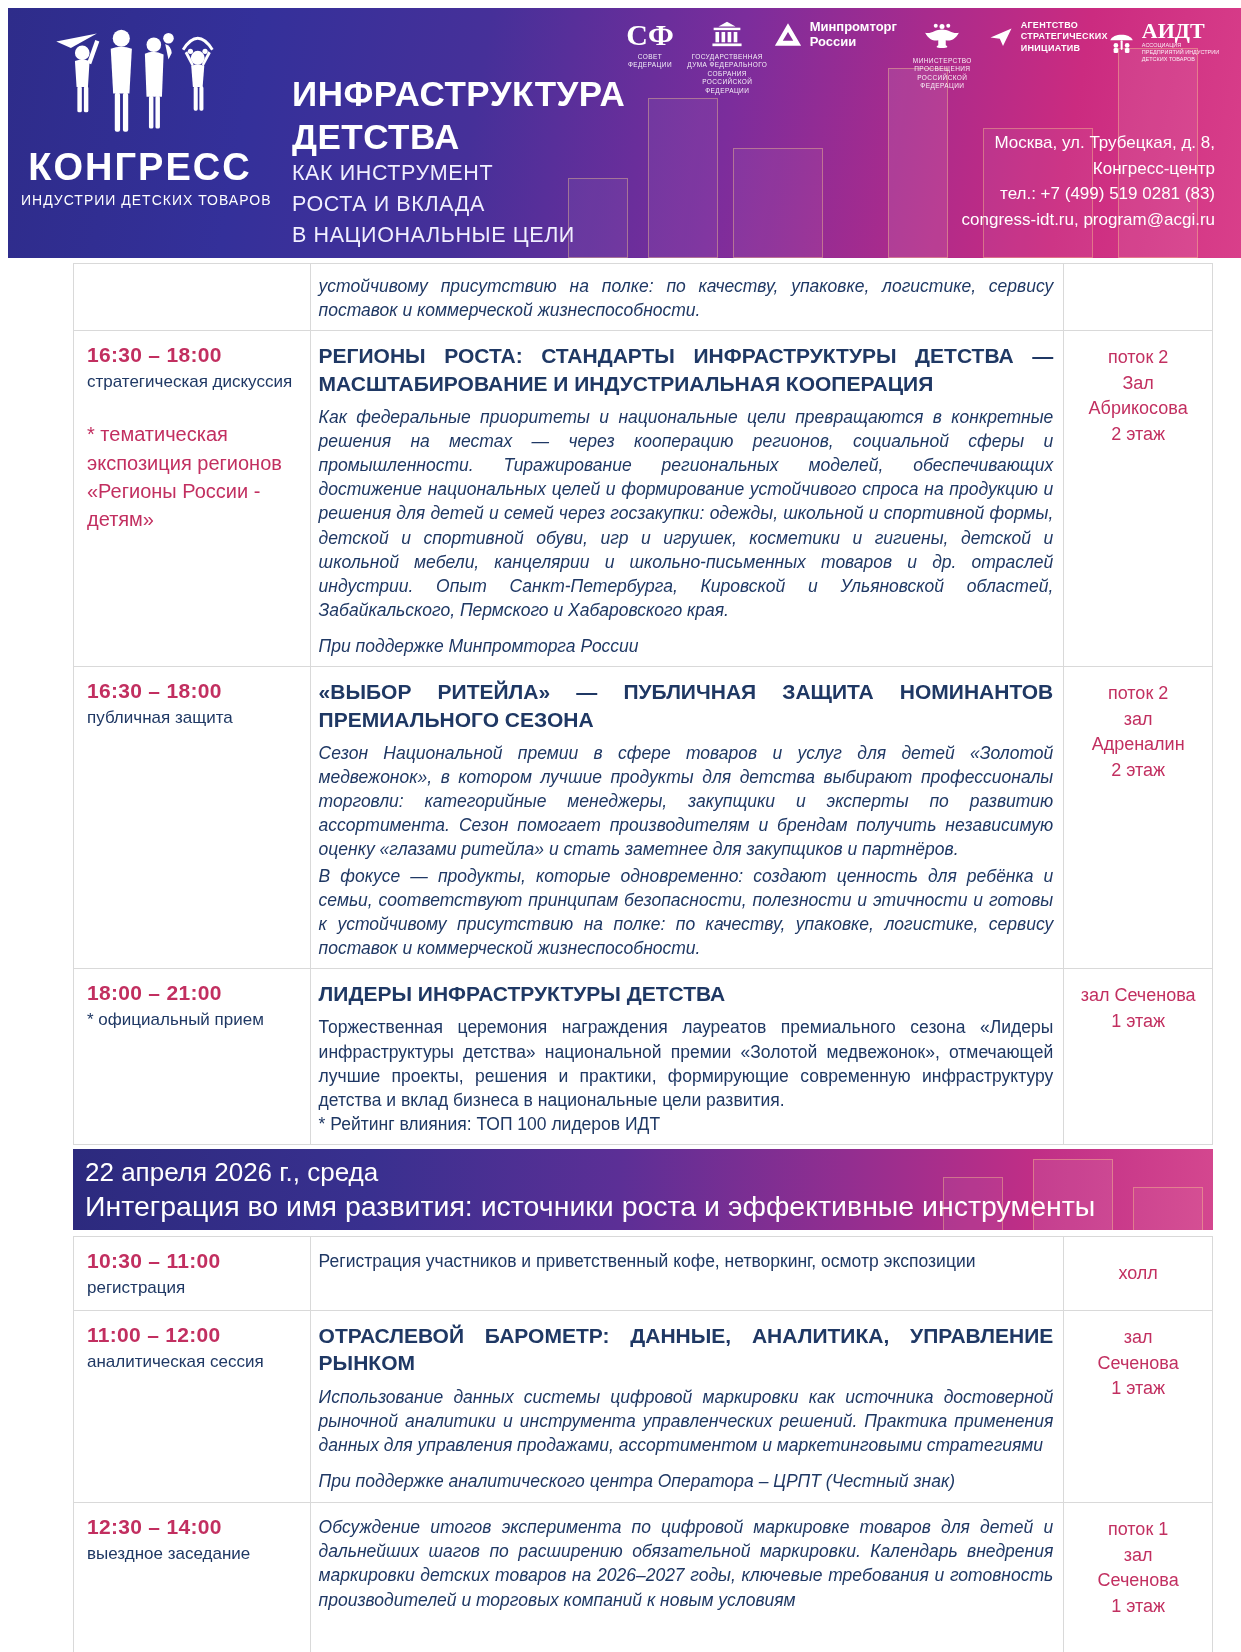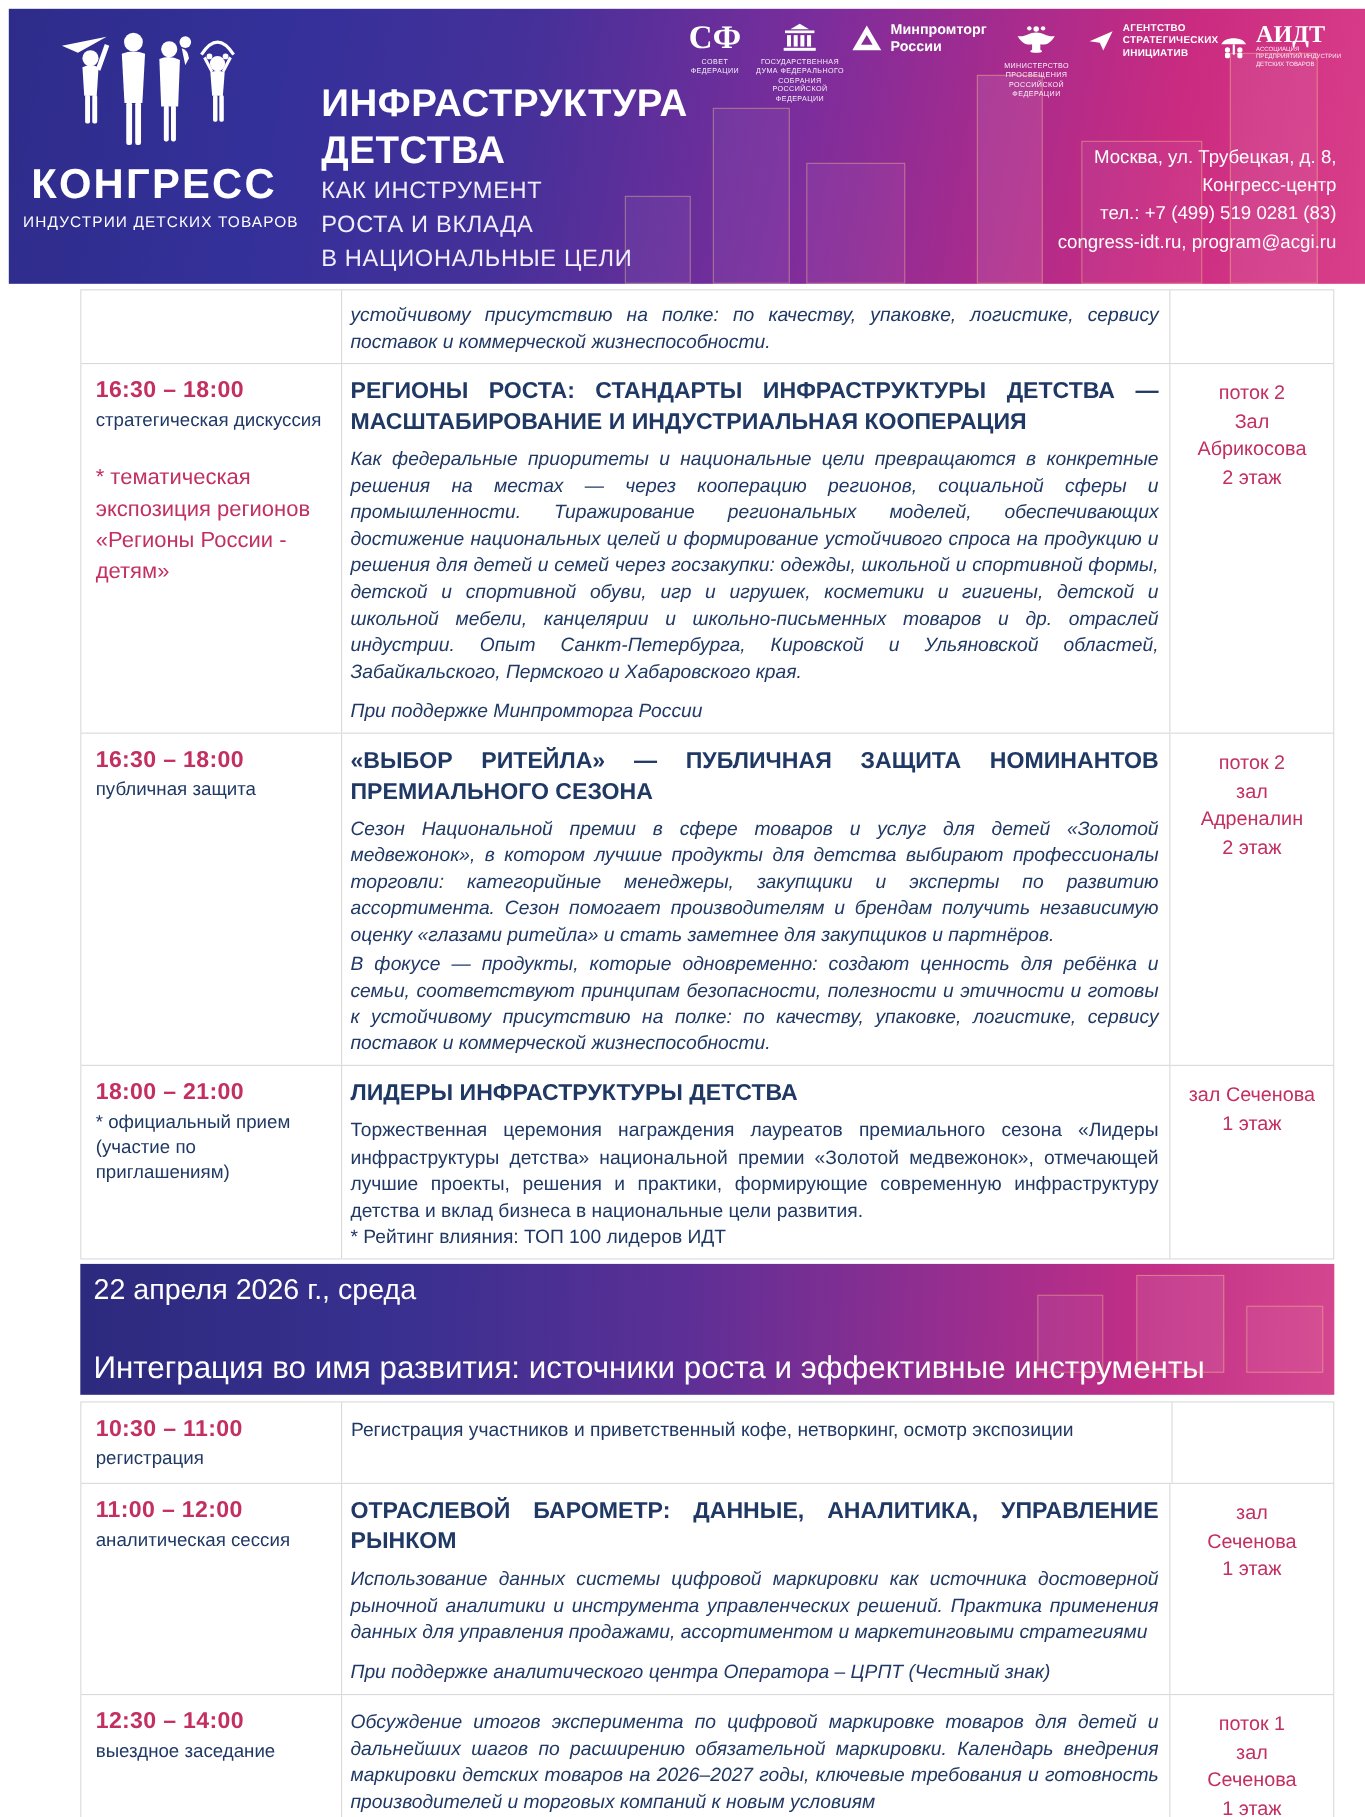--- a/index.html
+++ b/index.html
@@ -54,21 +54,21 @@
   .stitle{font-size:21px;font-weight:700;color:var(--navy);line-height:1.3;text-align:justify;text-align-last:left;margin:7px 0 6px;}
   .para{font-size:17.5px;color:var(--navy);line-height:1.38;text-align:justify;text-align-last:left;margin-top:8px;}
   .ital{font-style:italic;}
   .support{margin-top:12px;}
   .loc{font-size:18px;color:var(--crimson);line-height:1.42;padding-top:4px;}
   .r-a{min-height:47px;} .r-b{min-height:325px;} .r-c{min-height:275px;} .r-d{min-height:157px;}
   .r-e{min-height:65px;} .r-f{min-height:192px;} .r-g{min-height:197px;}
   .r-a .c2{padding-top:2px;}
 
   
-  .day-banner{position:relative;height:119px;margin:4px 0 6px;color:#fff;overflow:hidden;padding:9px 0 8px 12px;
+  .day-banner{position:relative;height:81px;margin:4px 0 6px;color:#fff;overflow:hidden;padding:9px 0 8px 12px;
     display:flex;flex-direction:column;justify-content:space-between;
     background:linear-gradient(92deg,#2c2a7e 0%,#39308f 26%,#5c2f96 48%,#932e90 68%,#c02e86 84%,#d4478f 100%);}
   .day-banner .tw1{left:870px;top:28px;width:60px;height:71px;}
   .day-banner .tw2{left:960px;top:10px;width:80px;height:89px;background:rgba(255,255,255,.08);}
   .day-banner .tw3{left:1060px;top:38px;width:70px;height:61px;}
   .db-date{font-size:26px;line-height:1.15;}
   .db-theme{font-size:28.5px;line-height:1.1;}
 </style>
 </head>
 <body>
@@ -251,21 +251,20 @@
             <div>Адреналин</div>
             <div>2 этаж</div>
           </div>
         </div>
       </div>
 
       <div class="prow r-d">
         <div class="c1">
           <div class="time">18:00 – 21:00</div>
           <div class="type">* официальный прием</div>
-          <div class="type">(участие по приглашениям)</div>
         </div>
         <div class="c2">
           <h3 class="stitle">ЛИДЕРЫ ИНФРАСТРУКТУРЫ ДЕТСТВА</h3>
           <p class="para">Торжественная церемония награждения лауреатов премиального сезона «Лидеры инфраструктуры детства» национальной премии «Золотой медвежонок», отмечающей лучшие проекты, решения и практики, формирующие современную инфраструктуру детства и вклад бизнеса в национальные цели развития.</p>
           <p class="para" style="margin-top:0">* Рейтинг влияния: ТОП 100 лидеров ИДТ</p>
         </div>
         <div class="c3">
           <div class="loc">
             <div>зал Сеченова</div>
             <div>1 этаж</div>
@@ -285,20 +284,25 @@
     <section class="ptable">
 
       <div class="prow r-e">
         <div class="c1">
           <div class="time">10:30 – 11:00</div>
           <div class="type">регистрация</div>
         </div>
         <div class="c2">
           <p class="para">Регистрация участников и приветственный кофе, нетворкинг, осмотр экспозиции</p>
         </div>
+        <div class="c3">
+          <div class="loc" style="padding-top:14px">
+            <div>холл</div>
+          </div>
+        </div>
       </div>
 
       <div class="prow r-f">
         <div class="c1">
           <div class="time">11:00 – 12:00</div>
           <div class="type">аналитическая сессия</div>
         </div>
         <div class="c2">
           <h3 class="stitle">ОТРАСЛЕВОЙ БАРОМЕТР: ДАННЫЕ, АНАЛИТИКА, УПРАВЛЕНИЕ РЫНКОМ</h3>
           <p class="para ital">Использование данных системы цифровой маркировки как источника достоверной рыночной аналитики и инструмента управленческих решений. Практика применения данных для управления продажами, ассортиментом и маркетинговыми стратегиями</p>

